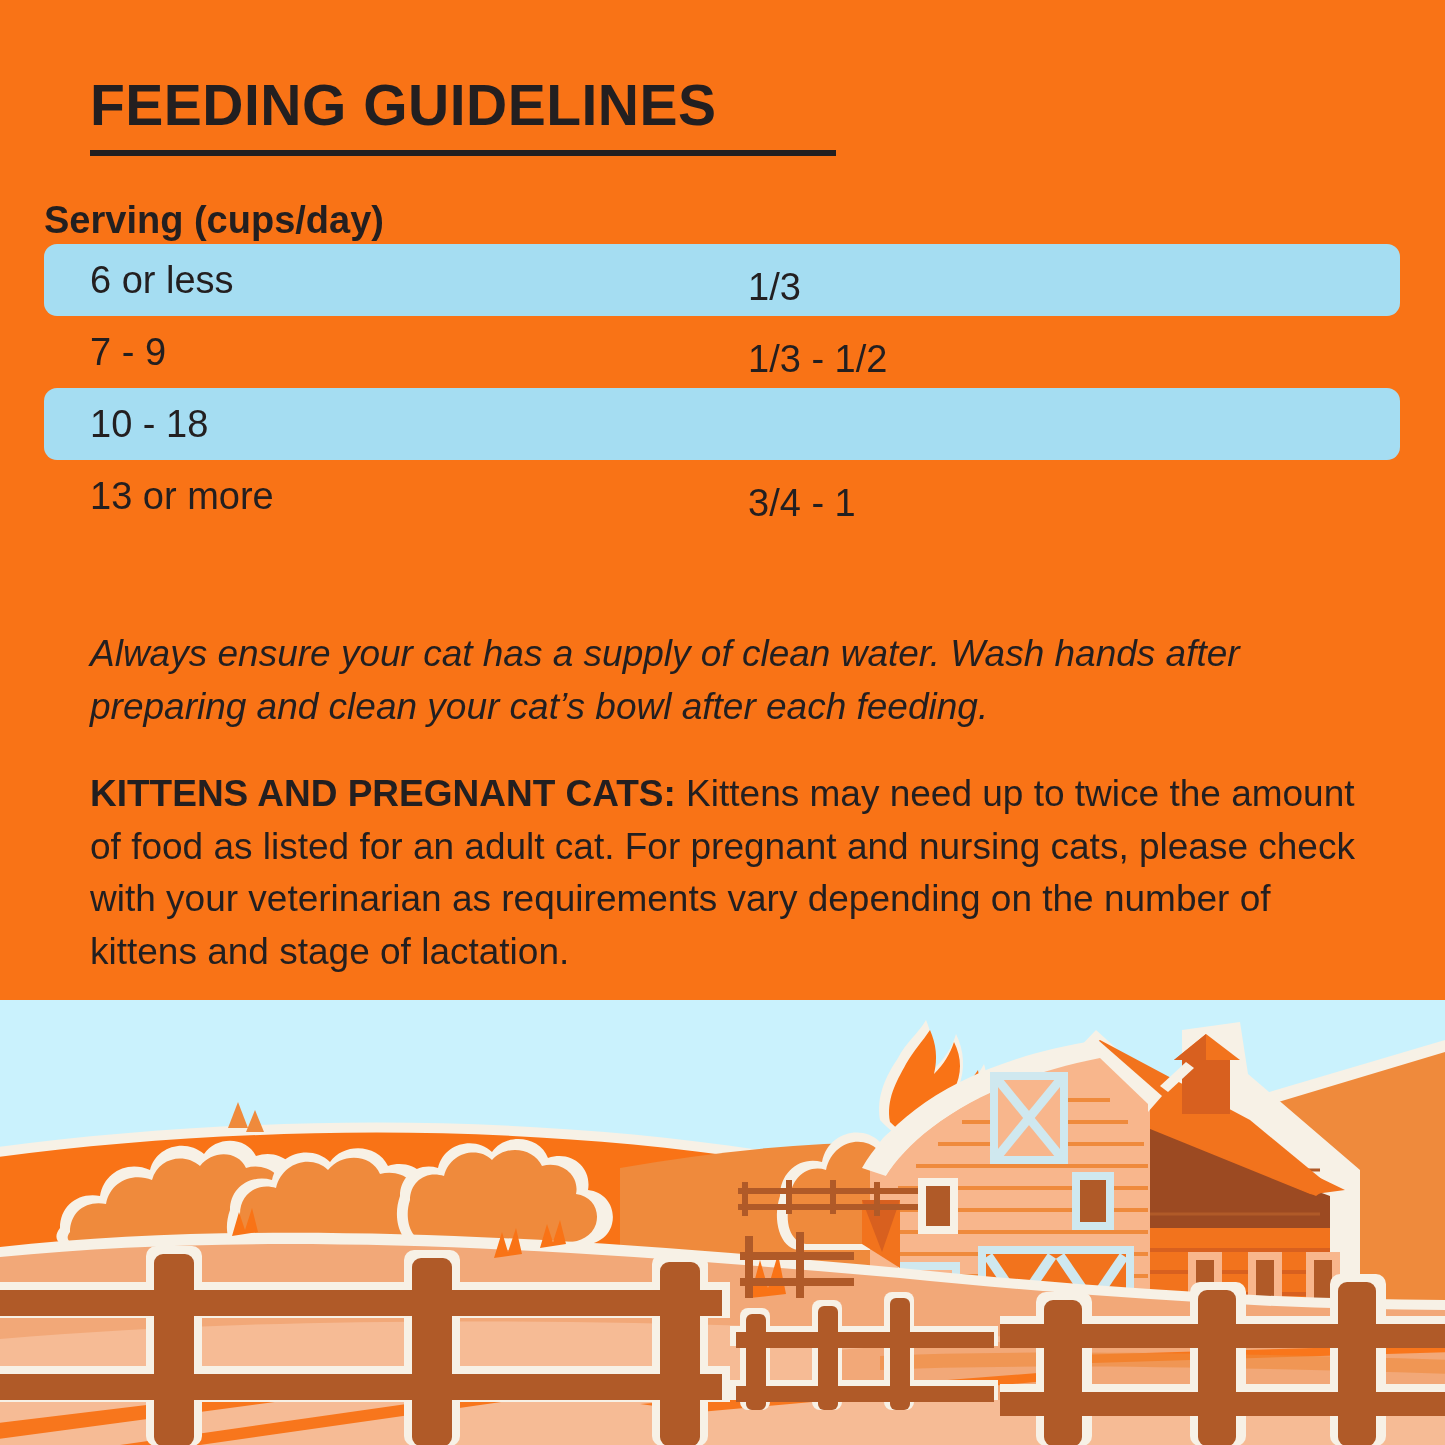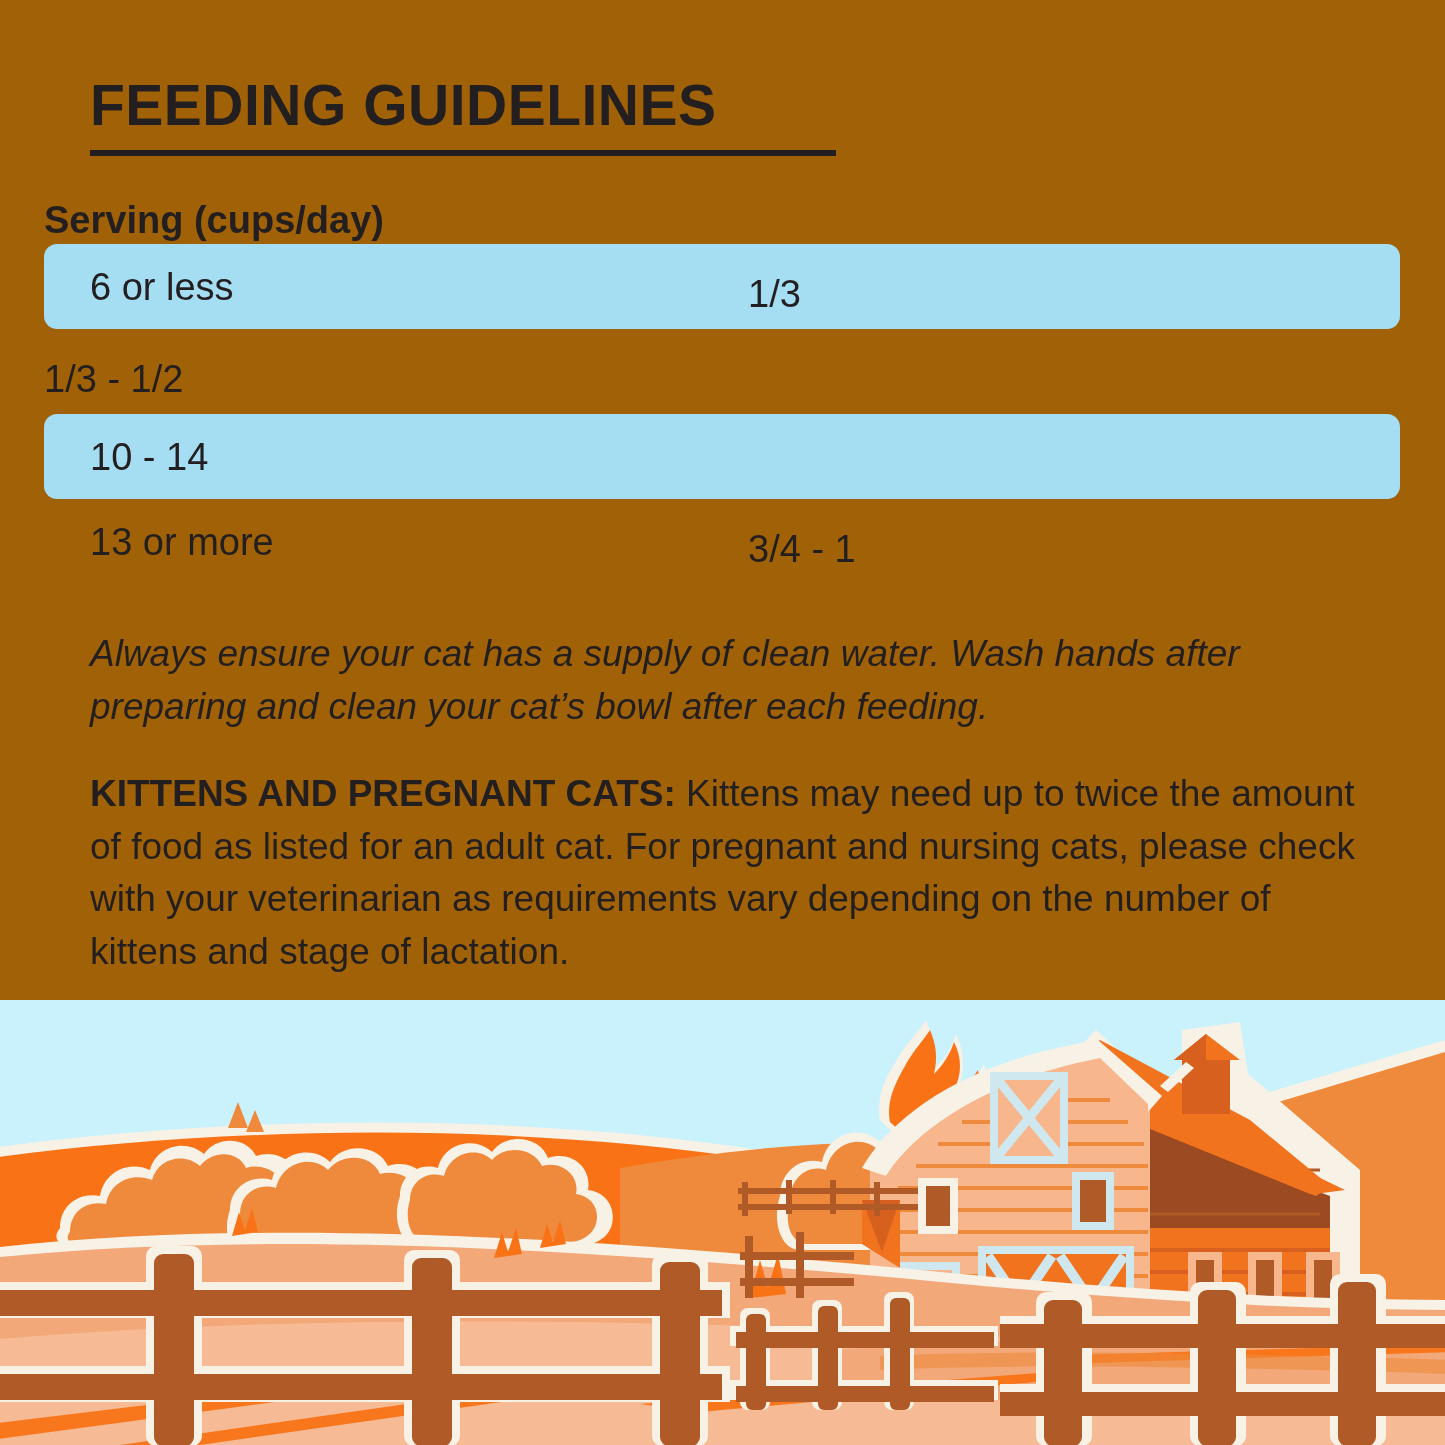--- a/index.html
+++ b/index.html
@@ -13,21 +13,21 @@
     font-family: "Liberation Sans", sans-serif;
     overflow: hidden;
     position: relative;
   }
 
   #page {
     position: absolute;
     left: 0; top: 0;
     width: 1445px;
     height: 1445px;
-    background: #a16207;
+    background: #f97316;
     overflow: hidden;
   }
 
   
   .title-block {
     position: absolute;
     left: 90px;
     top: 76px;
     width: 1310px;
   }
@@ -51,21 +51,21 @@
   .table {
     position: absolute;
     left: 44px;
     top: 182px;
     width: 1356px;
   }
   .trow {
     position: relative;
     display: flex;
     align-items: center;
-    height: 85px;
+    height: 72px;
     border-radius: 13px;
   }
   .trow.head {
     height: 62px;
   }
   .trow.shaded {
     background: #a5ddf2;
   }
   .cell {
     color: #231f20;
@@ -117,25 +117,26 @@
     <div class="trow head">
       <div class="cell c2">Serving (cups/day)</div>
     </div>
 
     <div class="trow shaded">
       <div class="cell c1">6 or less</div>
       <div class="cell c2">1/3</div>
     </div>
 
     <div class="trow">
+      <div class="cell c1">7 - 9</div>
       <div class="cell c2">1/3 - 1/2</div>
     </div>
 
     <div class="trow shaded">
-      <div class="cell c1">10 - 14</div>
+      <div class="cell c1">10 - 18</div>
     </div>
 
     <div class="trow">
       <div class="cell c1">13 or more</div>
       <div class="cell c2">3/4 - 1</div>
     </div>
 
   </div>
 
   <div class="para p1">Always ensure your cat has a supply of clean water. Wash hands after preparing and clean your cat’s bowl after each feeding.</div>

